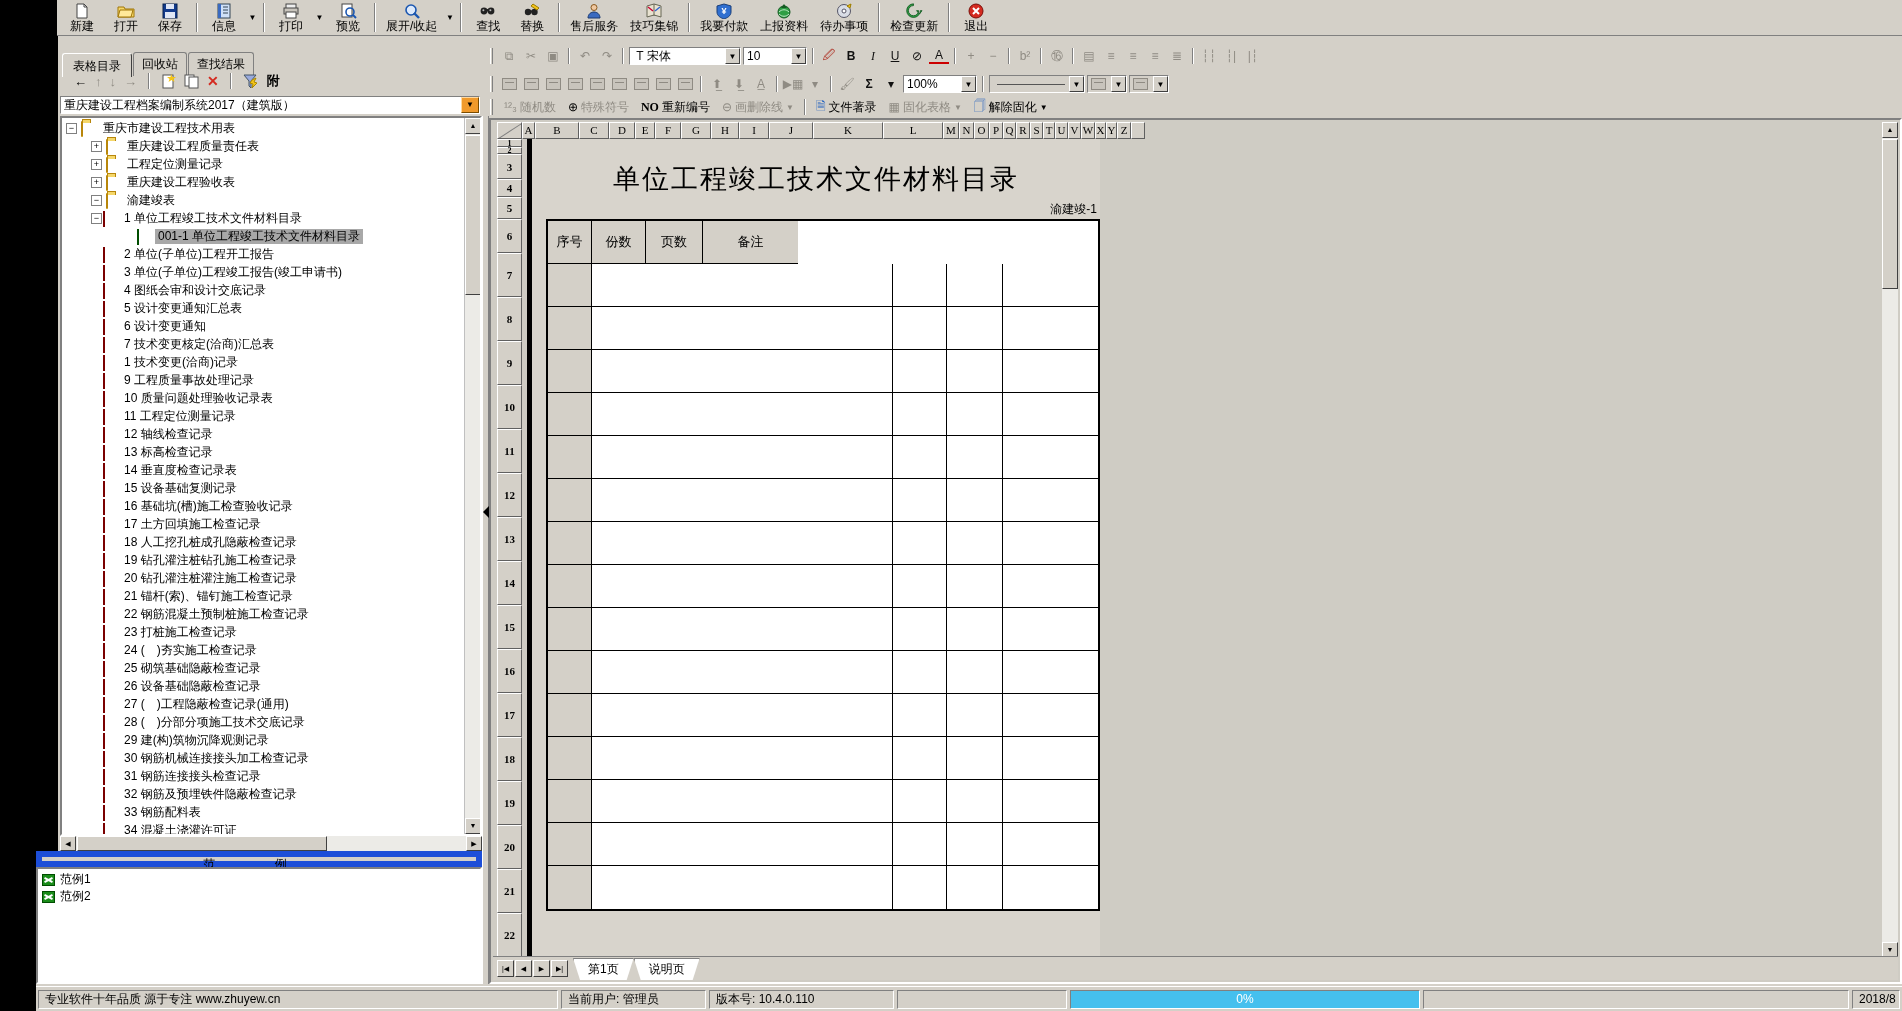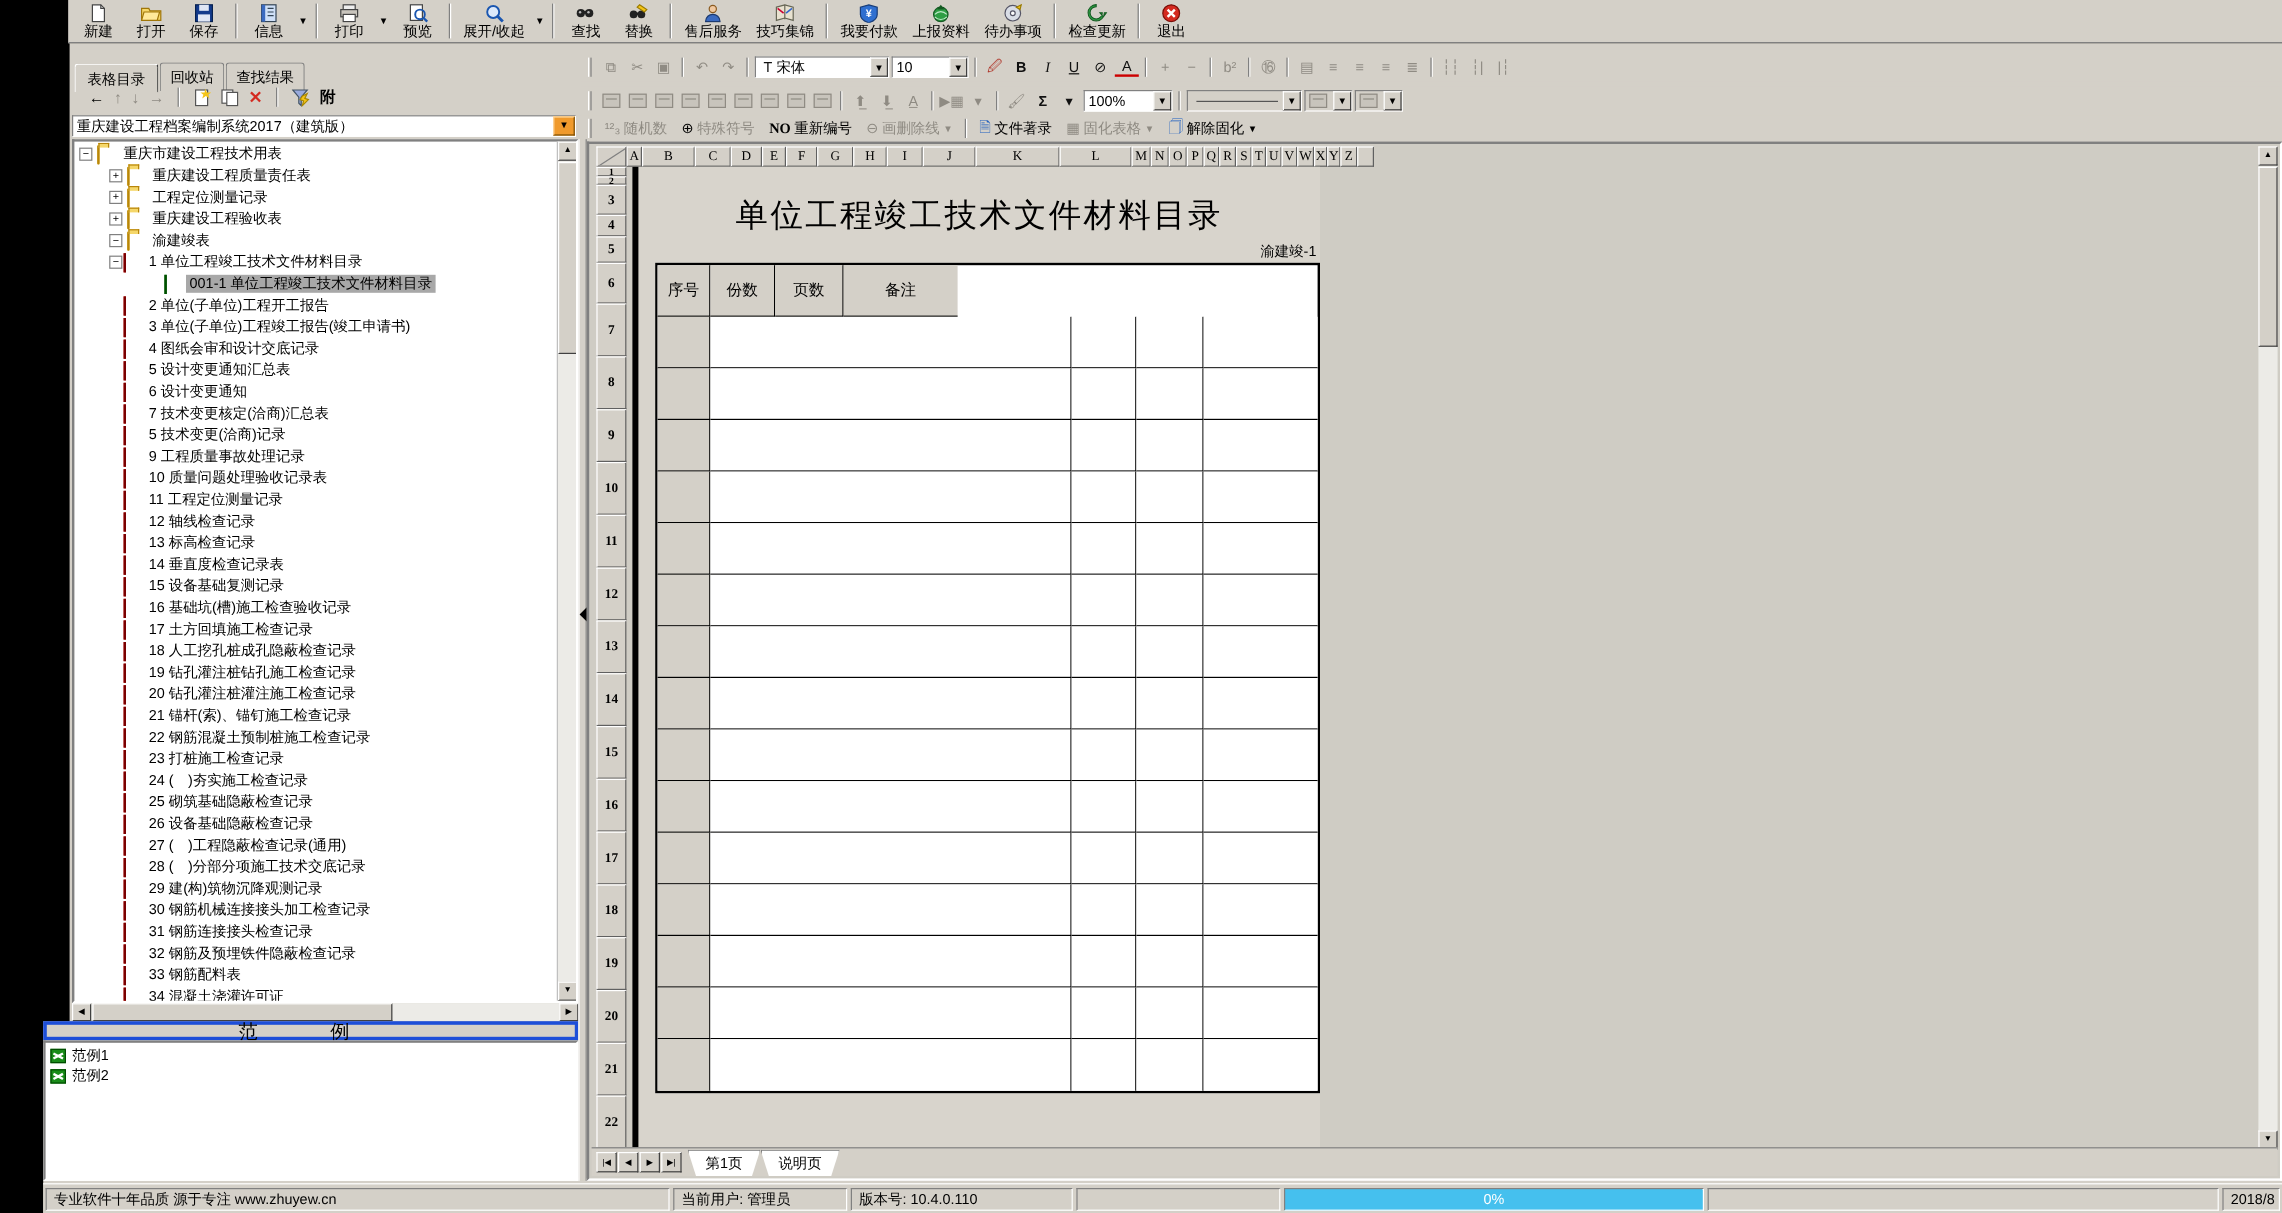--- a/index.html
+++ b/index.html
@@ -63,21 +63,21 @@
   .folder { width:15px; height:11px; background:#f5d76a; border:1px solid #b8860b; border-radius:1px; position:relative; margin-top:2px; }
   .folder:before { content:""; position:absolute; left:0; top:-3px; width:7px; height:3px;
     background:#f5d76a; border:1px solid #b8860b; border-bottom:none; }
   #tree-vscroll { position:absolute; right:0; top:0; width:16px; height:100%; background:#ecebe7; border-left:1px solid #c0c0c0; }
   .sbtn { position:absolute; left:0; width:16px; height:16px; background:#d4d0c8;
     border:1px solid; border-color:#fff #404040 #404040 #fff; font-size:7px; text-align:center; line-height:14px; color:#000; }
   .sthumb { position:absolute; left:0; width:16px; background:#d4d0c8; border:1px solid; border-color:#fff #404040 #404040 #fff; }
   #tree-hscroll { left:60px; top:836px; width:422px; height:15px; background:#ecebe7; }
   #tree-hscroll .sbtn { height:15px; }
   #ex-header { left:36px; top:851px; width:446px; height:16px; background:#d4d0c8; text-align:center;
-    font-size:16px; letter-spacing:28px; border:3px solid #1d4ed8; line-height:14px; }
+    font-size:12px; letter-spacing:28px; border:6px solid #1d4ed8; line-height:14px; }
   #ex-panel { left:36px; top:867px; width:446px; height:117px; background:#fff;
     border:2px solid; border-color:#808080 #fff #fff #808080; padding:2px 0 0 4px; }
   .ex-item { display:flex; align-items:center; gap:5px; height:17px; font-size:12px; }
   
   #splitter { left:482px; top:116px; width:7px; height:868px; background:#d4d0c8;
     border-left:1px solid #fff; border-right:1px solid #808080; }
   #split-arrow { position:absolute; left:0; top:390px; width:0; height:0;
     border-top:6px solid transparent; border-bottom:6px solid transparent; border-right:6px solid #000; }
   
   #sheet { left:489px; top:118px; width:1413px; height:866px; background:#cfccc4;
@@ -529,21 +529,21 @@
       <div class="trow">
         <span class="tico" style="left:41px;top:3px;"><span class="doc-red"></span></span>
         <span class="tlab" style="left:59px">6 设计变更通知</span>
       </div>
       <div class="trow">
         <span class="tico" style="left:41px;top:3px;"><span class="doc-red"></span></span>
         <span class="tlab" style="left:59px">7 技术变更核定(洽商)汇总表</span>
       </div>
       <div class="trow">
         <span class="tico" style="left:41px;top:3px;"><span class="doc-red"></span></span>
-        <span class="tlab" style="left:59px">5 技术变更(洽商)记录</span>
+        <span class="tlab" style="left:59px">1 技术变更(洽商)记录</span>
       </div>
       <div class="trow">
         <span class="tico" style="left:41px;top:3px;"><span class="doc-red"></span></span>
         <span class="tlab" style="left:59px">9 工程质量事故处理记录</span>
       </div>
       <div class="trow">
         <span class="tico" style="left:41px;top:3px;"><span class="doc-red"></span></span>
         <span class="tlab" style="left:59px">10 质量问题处理验收记录表</span>
       </div>
       <div class="trow">

